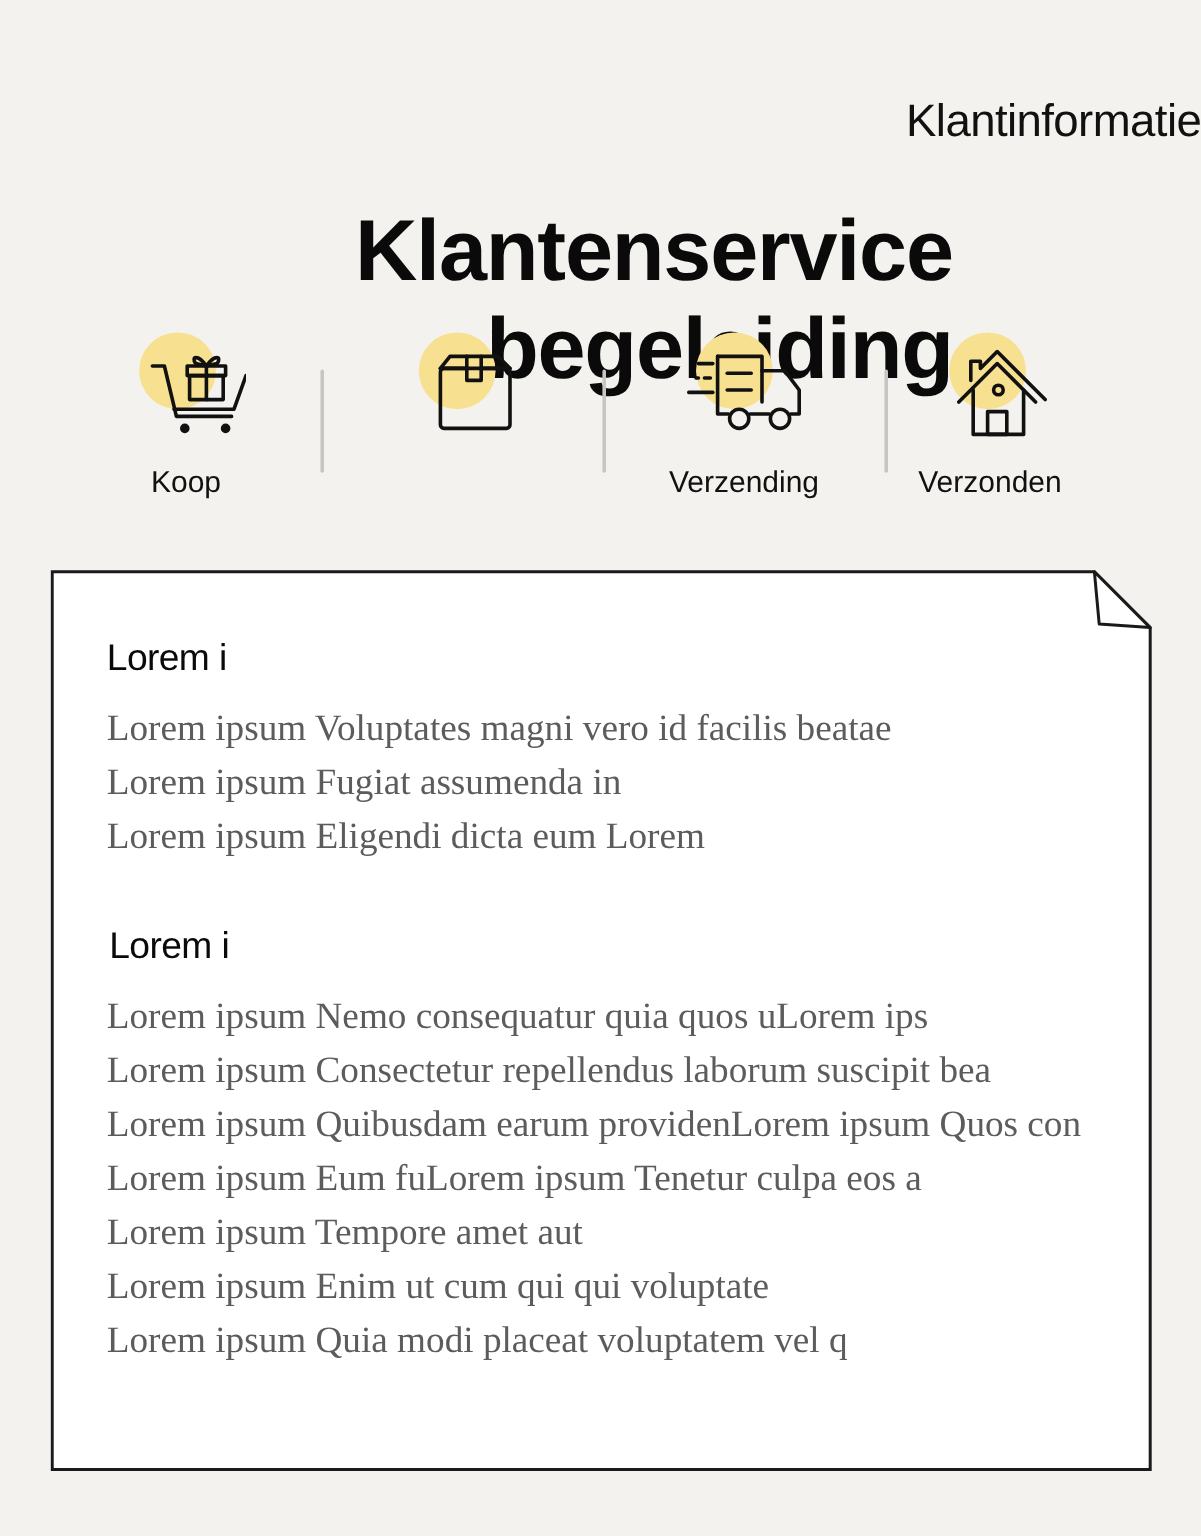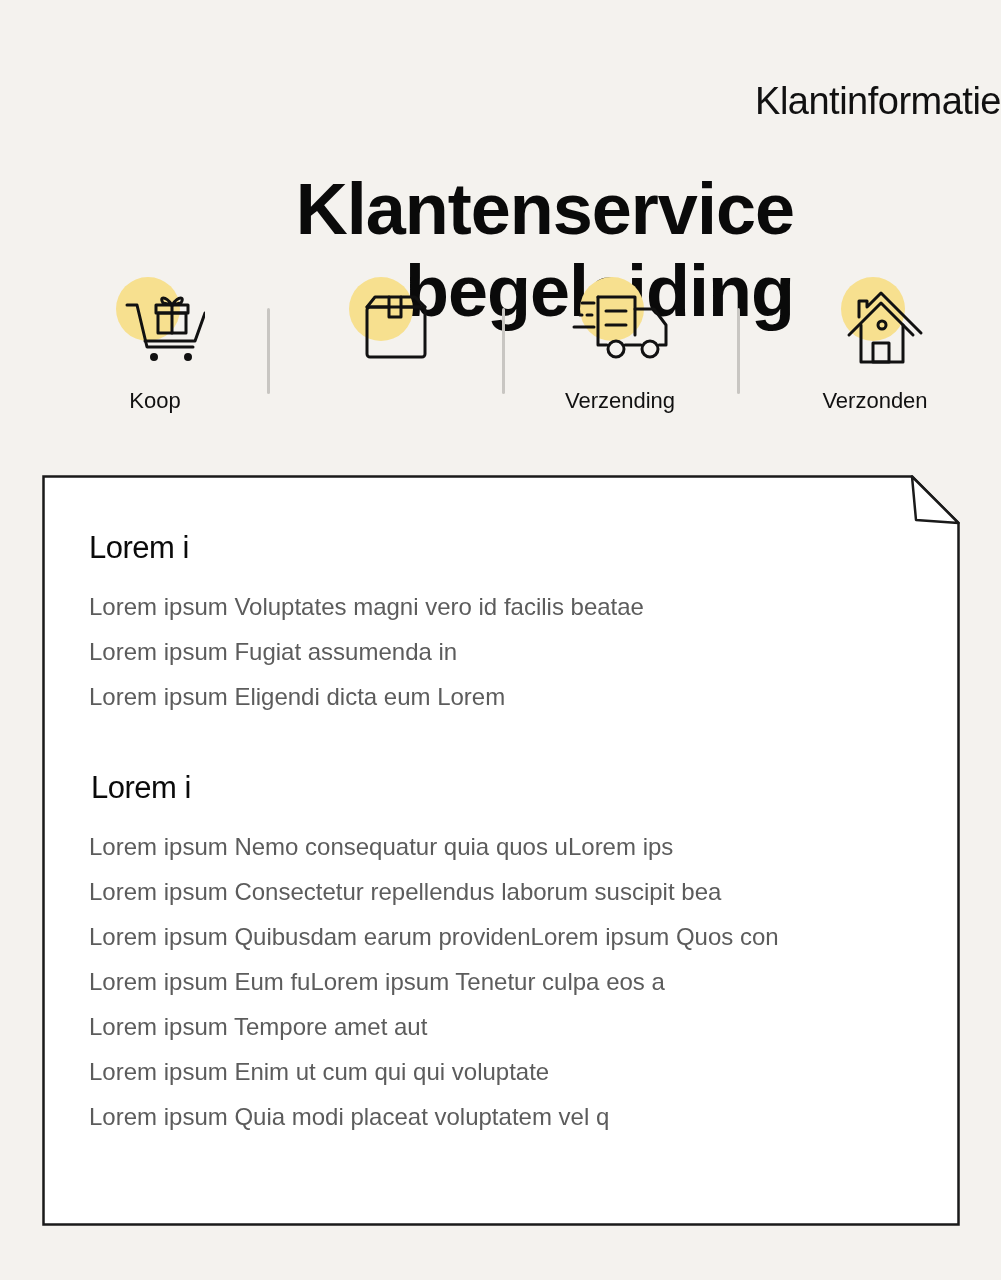--- a/index.html
+++ b/index.html
@@ -65,21 +65,21 @@
       position: absolute;
       left: 0; top: 0;
       width: 100px; height: 95px;
     }
     .step .label {
       position: absolute;
       top: 118px;
       left: 0;
       width: 100%;
       text-align: center;
-      font-size: 22px;
+      font-size: 25px;
       color: #111;
     }
     .divider {
       position: absolute;
       top: 38px;
       width: 3px;
       height: 86px;
       background: #c8c6c2;
       border-radius: 2px;
     }
@@ -101,25 +101,26 @@
     }
     .section h2 {
       font-size: 31px;
       font-weight: 400;
       color: #0a0a0a;
       letter-spacing: -0.5px;
       margin-bottom: 18px;
     }
     .section ul { list-style: none; }
     .section li {
-      font-size: 24px;
+      font-size: 31px;
       color: #5c5c5c;
       height: 45px;
       line-height: 45px;
       white-space: nowrap;
+      font-family: Liberation Serif, serif;
     }
   </style>
 </head>
 <body>
 
 <div class="subtitle">Klantinformatie</div>
 <h1 class="title">Klantenservice begeleiding</h1>
 
 <div class="steps">
 
@@ -174,21 +175,21 @@
         <line x1="4" y1="52" x2="24" y2="52"></line>
         <circle cx="46" cy="74" r="8"></circle>
         <circle cx="80" cy="74" r="8"></circle>
       </svg>
     </div>
     <div class="label">Verzending</div>
   </div>
 
   <div class="divider" style="left:737px;"></div>
 
-  <div class="step" style="left:760px;">
+  <div class="step" style="left:710px;">
     <div class="icon-wrap">
       <div class="blob" style="left:16px; top:2px;"></div>
       <svg viewBox="0 0 100 95" fill="none" stroke="#111" stroke-width="3" stroke-linecap="round" stroke-linejoin="round">
         <path d="M34 42 L34 36 L34 26 L42 26 L42 32 L56 18 L96 58"></path>
         <path d="M24 60 L56 28 L88 60"></path>
         <path d="M36 50 L36 87 L78 87 L78 50"></path>
         <rect x="48" y="68" width="16" height="19"></rect>
         <circle cx="57" cy="50" r="4"></circle>
       </svg>
     </div>

